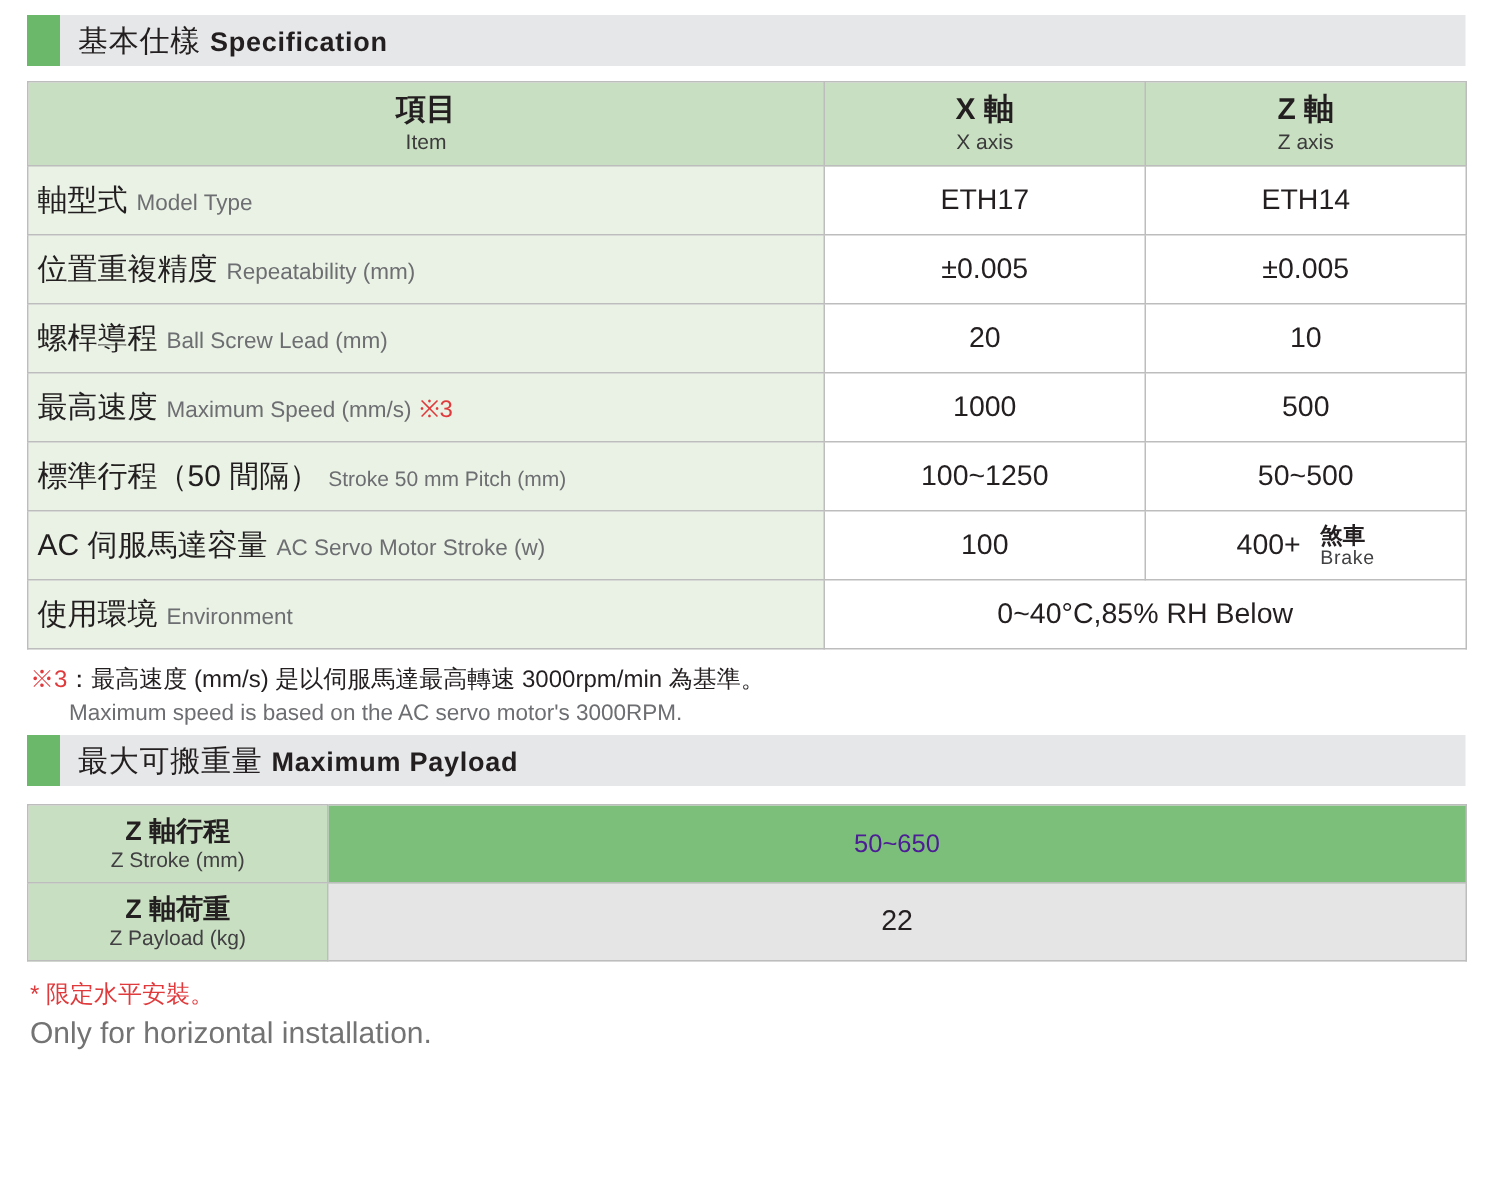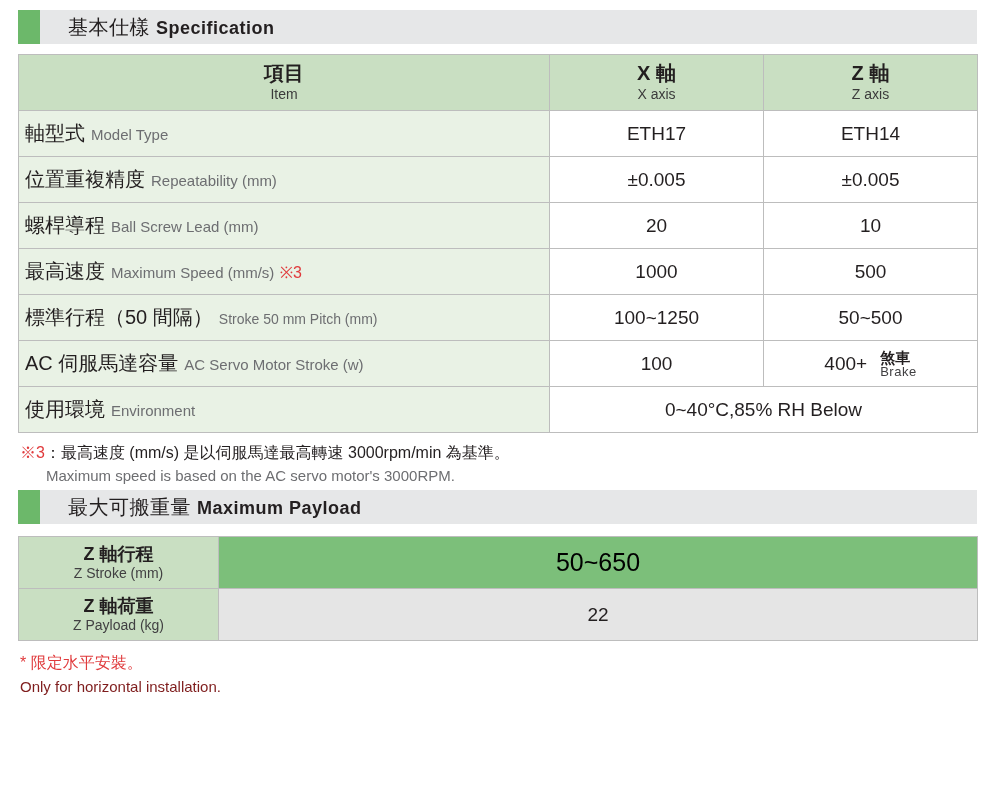--- a/index.html
+++ b/index.html
@@ -16,21 +16,21 @@
   .section-header {
     display: flex; align-items: center;
     height: 34px;
     background: #e6e7e8;
     margin-top: 6px;
   }
   .section-header .accent {
     width: 22px; height: 34px; background: #6cb86a; flex: 0 0 22px;
   }
   .section-header .title {
-    padding-left: 28px;
+    padding-left: 12px;
     font-size: 20px;
     letter-spacing: .5px;
     white-space: nowrap;
   }
   .section-header .title .en {
     font-weight: bold; font-size: 18px; margin-left: 6px;
   }
 
   
   table { border-collapse: collapse; width: 959px; table-layout: fixed; }
@@ -92,28 +92,28 @@
     vertical-align: middle;
   }
   .payload-table td.head {
     background: #c9dfc2;
     line-height: 1.15;
     margin-top: 40px;
   }
   .payload-table td.head .zh { font-size: 18px; font-weight: bold; display: block; }
   .payload-table td.head .en { font-size: 14px; color: #414042; display: block; }
   .payload-table td.val-green {
-    background: #7cbf7a; color: #000000; font-size: 25px;
+    background: #7cbf7a; color: #4c1d95; font-size: 17px;
   }
   .payload-table td.val { font-size: 19px; background: #e5e5e5; }
 
   
   .bottom-note { margin-top: 12px; margin-left: 2px; }
   .bottom-note .l1 { font-size: 16px; color: #e03a3c; }
-  .bottom-note .l2 { font-size: 15px; color: #7f1d1d; margin-top: 4px; }
+  .bottom-note .l2 { font-size: 20px; color: #737373; margin-top: 4px; }
 
   .top-ghost {
     height: 4px;
   }
 </style>
 </head>
 <body>
 
 <div class="page">
 

